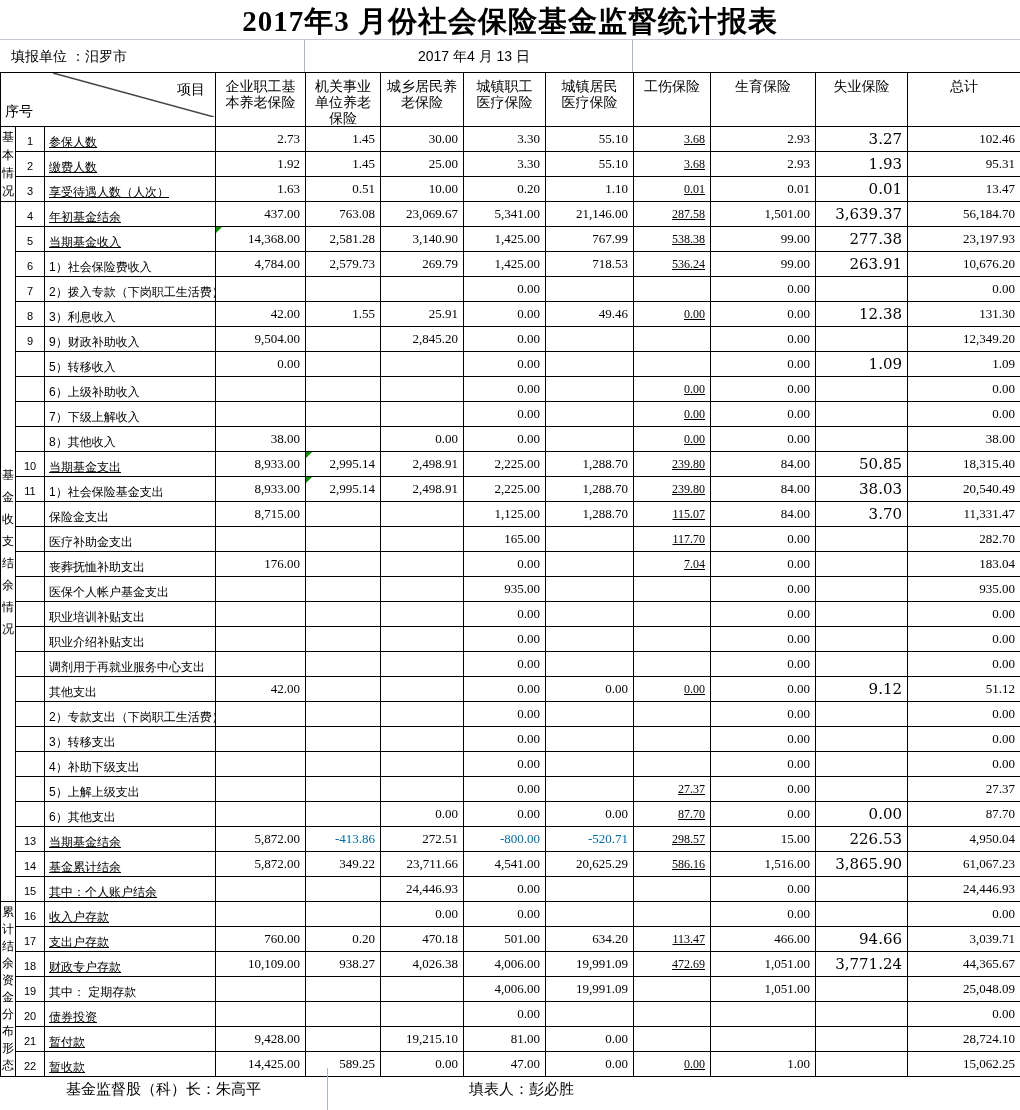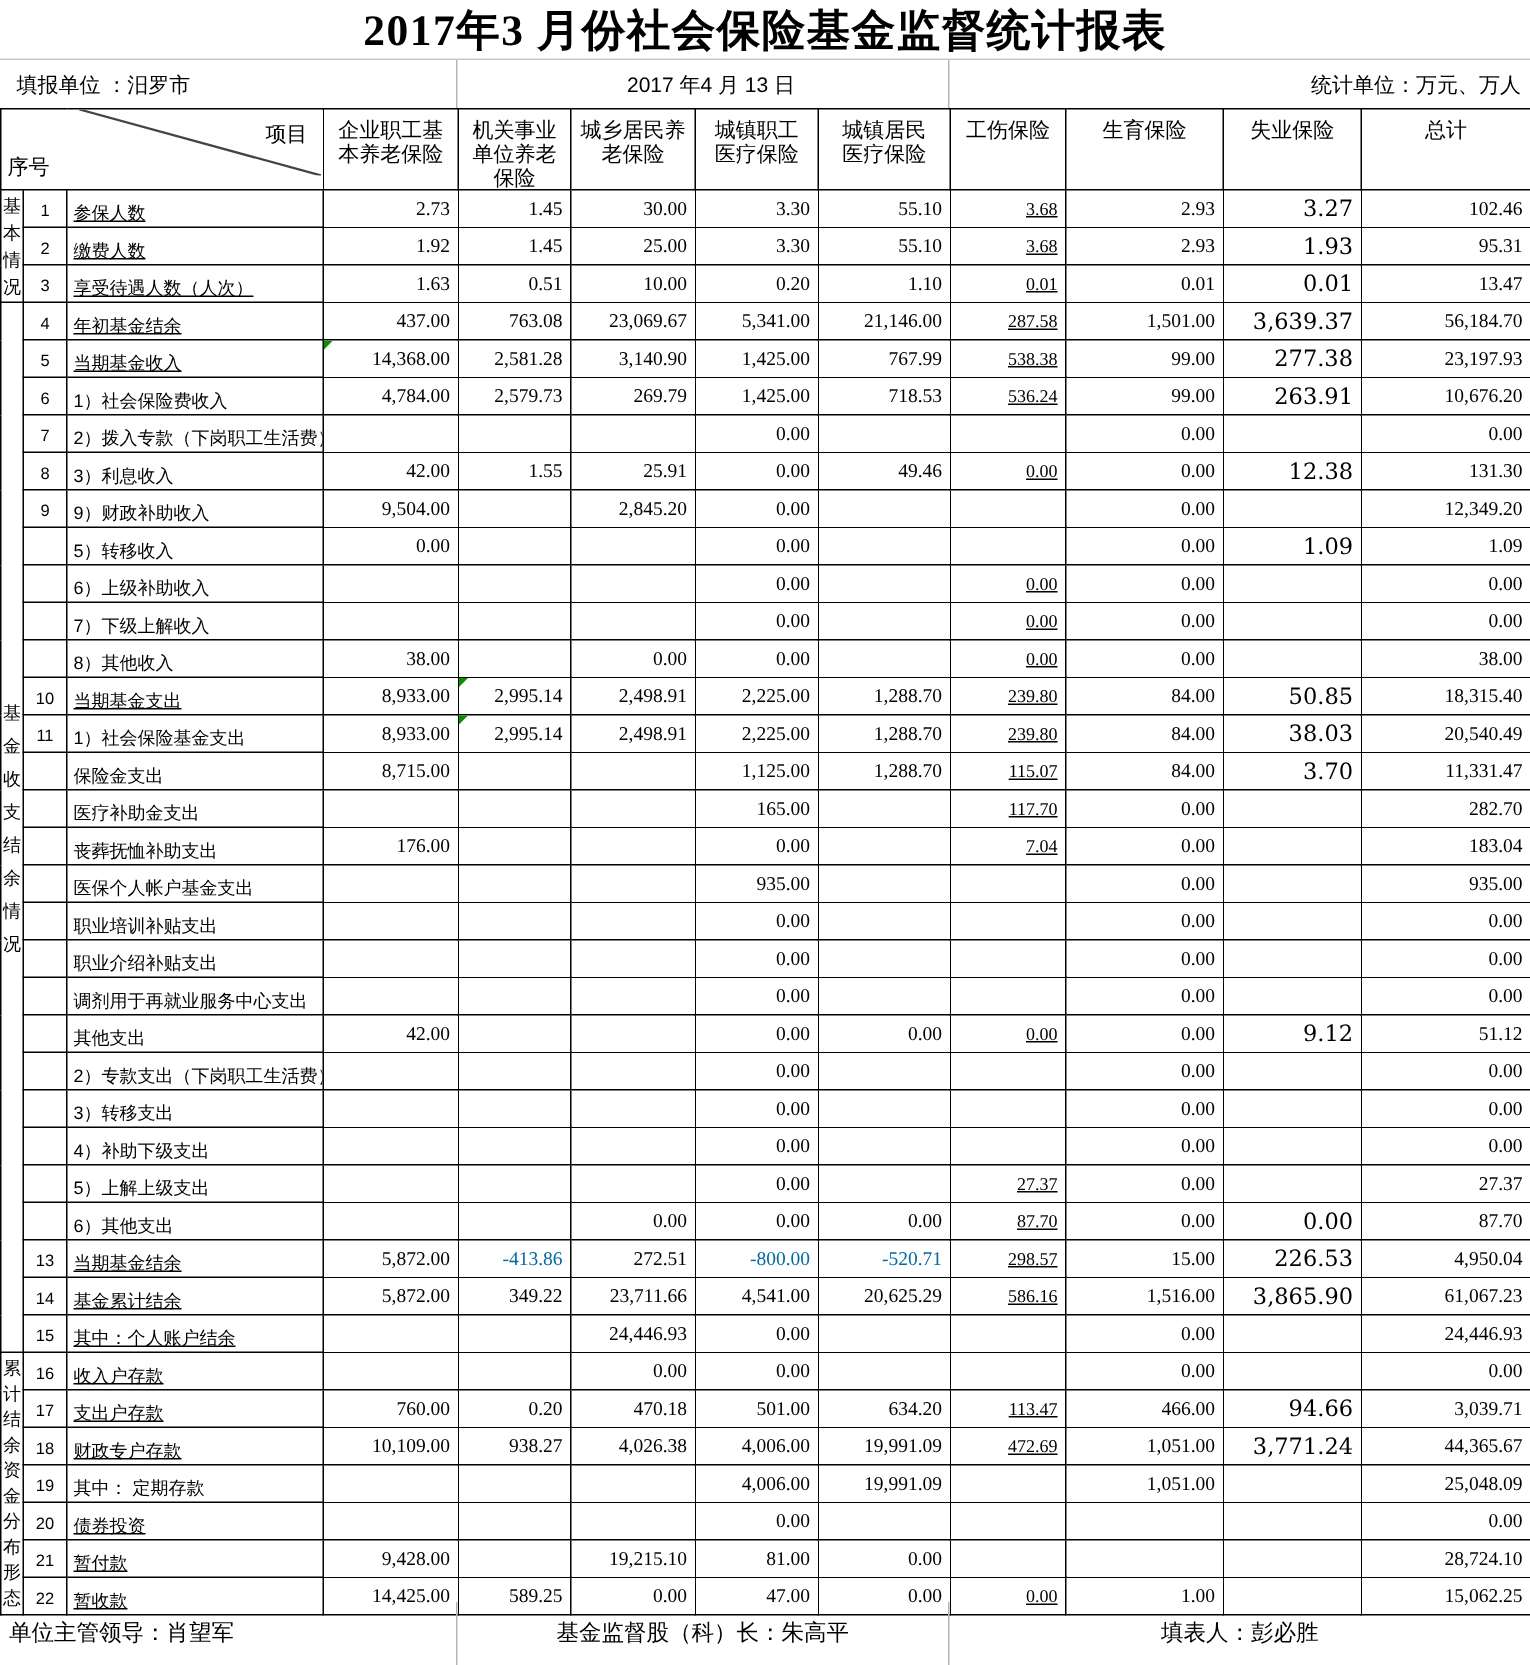--- a/index.html
+++ b/index.html
@@ -59,21 +59,20 @@
 </head>
 <body>
 
 <div id="sheet">
 
   <div id="title">2017年3 月份社会保险基金监督统计报表</div>
 
   <div id="meta">
     <div id="meta-left" class="mcell">填报单位 ：汨罗市</div>
     <div id="meta-center" class="mcell">2017 年4 月 13 日</div>
-    <div id="meta-right" class="mcell">统计单位：万元、万人</div>
   </div>
 
   <table>
     <colgroup id="cols">
         <col style="width: 15px;">
         <col style="width: 29px;">
         <col style="width: 171px;">
         <col style="width: 90px;">
         <col style="width: 75px;">
         <col style="width: 83px;">
@@ -628,18 +627,17 @@
           <td class="val col4">0.00</td>
           <td class="val col5">0.00</td>
           <td class="val col6">1.00</td>
           <td class="val col7"></td>
           <td class="val col8">15,062.25</td>
         </tr>
       </tbody>
   </table>
 
   <div id="footer">
-    <div id="footer-left" class="fcell">单位主管领导：肖望军</div>
     <div id="footer-center" class="fcell">基金监督股（科）长：朱高平</div>
     <div id="footer-right" class="fcell">填表人：彭必胜</div>
   </div>
 
 </div>
 
 </body></html>

